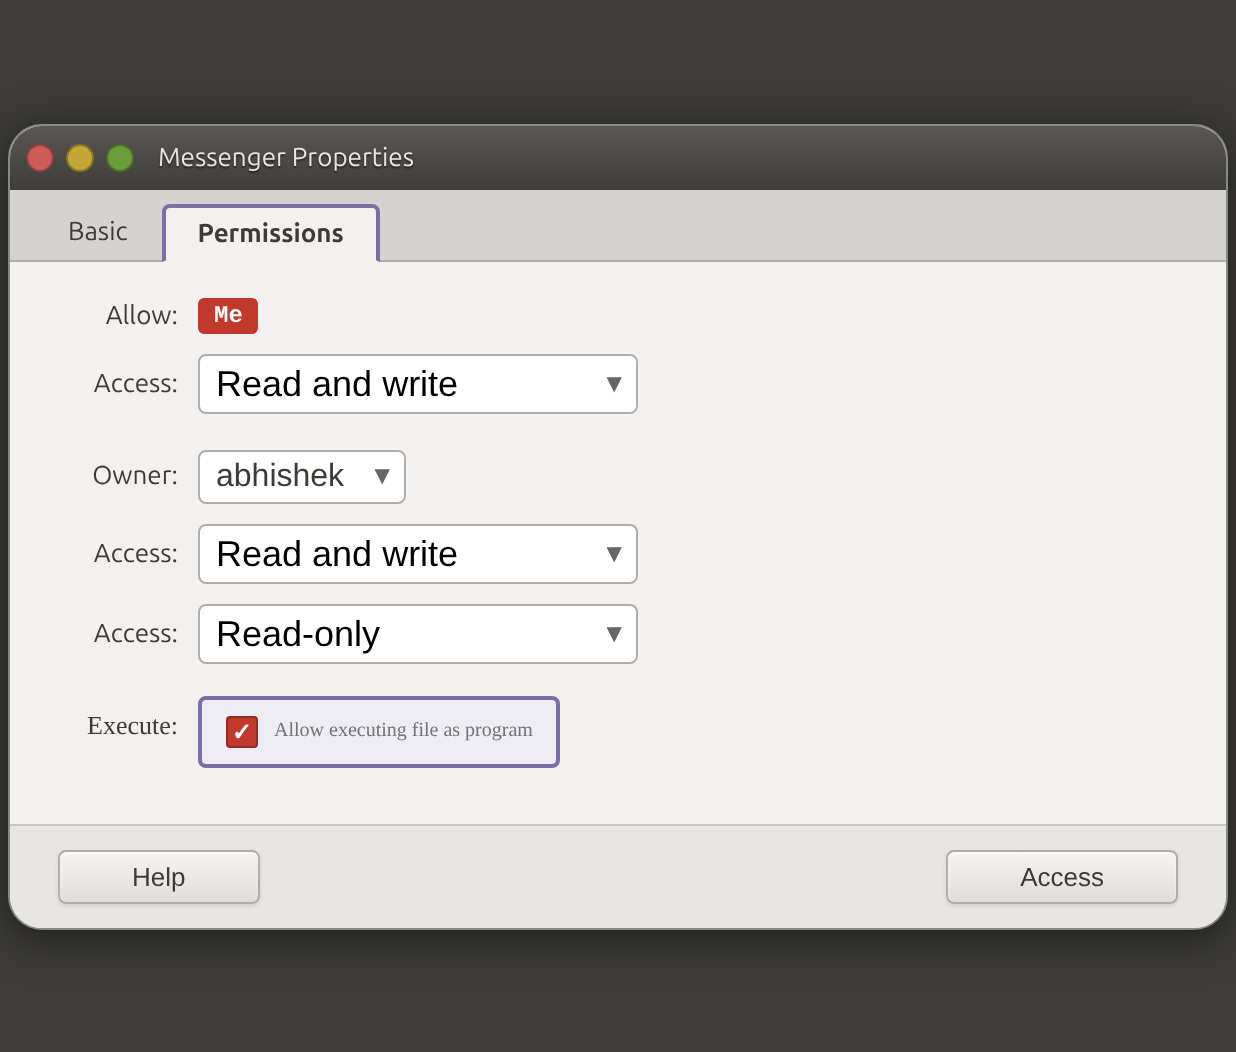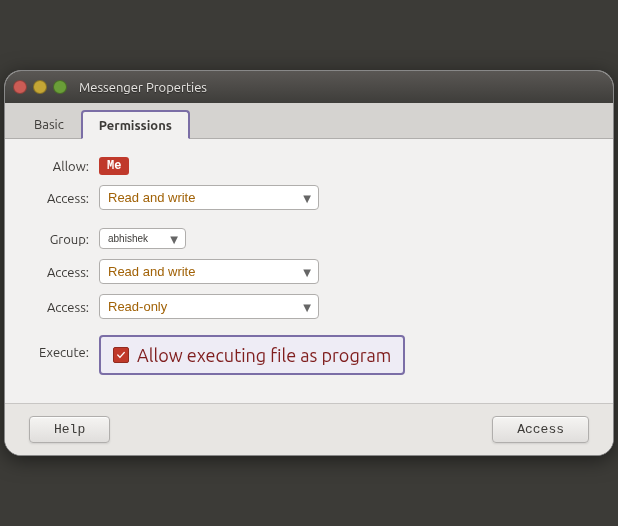--- a/index.html
+++ b/index.html
@@ -105,22 +105,22 @@
       position: relative;
       display: inline-block;
     }
     select {
       appearance: none;
       -webkit-appearance: none;
       background: white;
       border: 1px solid #b0aeac;
       border-radius: 4px;
       padding: 4px 28px 4px 8px;
-      font-size: 13px;
-      color: #a16207;
+      font-size: 18px;
+      color: #000000;
       cursor: pointer;
       width: 220px;
       outline: none;
     }
     .select-arrow {
       position: absolute;
       right: 8px;
       top: 50%;
       transform: translateY(-50%);
       pointer-events: none;
@@ -131,24 +131,24 @@
       position: relative;
       display: inline-block;
     }
     .group-select {
       appearance: none;
       -webkit-appearance: none;
       background: white;
       border: 1px solid #b0aeac;
       border-radius: 4px;
       padding: 4px 28px 4px 8px;
-      font-size: 10px;
-      color: #3d3b38;
-      cursor: pointer;
-      width: 87px;
+      font-size: 16px;
+      color: #3d3b38;
+      cursor: pointer;
+      width: 104px;
       outline: none;
     }
     .separator {
       height: 8px;
     }
     .execute-box {
       border: 2px solid #7b6ea6;
       border-radius: 4px;
       background: #eeecf5;
       padding: 8px 12px;
@@ -170,41 +170,40 @@
       flex-shrink: 0;
     }
     .checkbox-custom::after {
       content: '✓';
       color: white;
       font-size: 12px;
       font-weight: bold;
       line-height: 1;
     }
     .execute-text {
-      color: #7f1d1d;
-      font-size: 18px;
+      color: #737373;
+      font-size: 10px;
     }
     .footer {
       padding: 12px 24px;
       background: #e8e6e3;
       border-top: 1px solid #c8c6c4;
       display: flex;
       justify-content: space-between;
       align-items: center;
     }
     .footer-btn {
-      padding: 5px 24px;
+      padding: 5px 36px;
       border-radius: 4px;
       border: 1px solid #b0aeac;
       background: linear-gradient(to bottom, #f5f4f2, #e0dedc);
       color: #3d3b38;
       font-size: 13px;
       cursor: pointer;
       box-shadow: 0 1px 1px rgba(255,255,255,0.8) inset, 0 1px 2px rgba(0,0,0,0.1);
-      font-family: Liberation Mono, monospace;
     }
   </style>
 </head>
 <body>
 
 <div class="window">
 
   <div class="titlebar">
     <div class="titlebar-btn btn-close"></div>
     <div class="titlebar-btn btn-min"></div>
@@ -237,21 +236,21 @@
           <option>Write-only</option>
           <option>None</option>
         </select>
         <span class="select-arrow">▼</span>
       </div>
     </div>
 
     <div class="separator"></div>
 
     <div class="form-row">
-      <span class="form-label">Group:</span>
+      <span class="form-label">Owner:</span>
       <div class="group-select-wrapper">
         <select class="group-select">
           <option>abhishek</option>
         </select>
         <span class="select-arrow">▼</span>
       </div>
     </div>
 
     <div class="form-row">
       <span class="form-label">Access:</span>
@@ -273,21 +272,21 @@
         <select>
           <option>Read-only</option>
           <option>Read and write</option>
           <option>Write-only</option>
           <option>None</option>
         </select>
         <span class="select-arrow">▼</span>
       </div>
     </div>
 
-    <div class="form-row" style="margin-top:4px;">
+    <div class="form-row" style="margin-top:4px;font-family:Liberation Serif, serif;">
       <span class="form-label">Execute:</span>
       <div class="execute-box">
         <div class="checkbox-custom"></div>
         <span class="execute-text">Allow executing file as program</span>
       </div>
     </div>
   </div>
 
   <div class="footer">
     <button class="footer-btn">Help</button>

